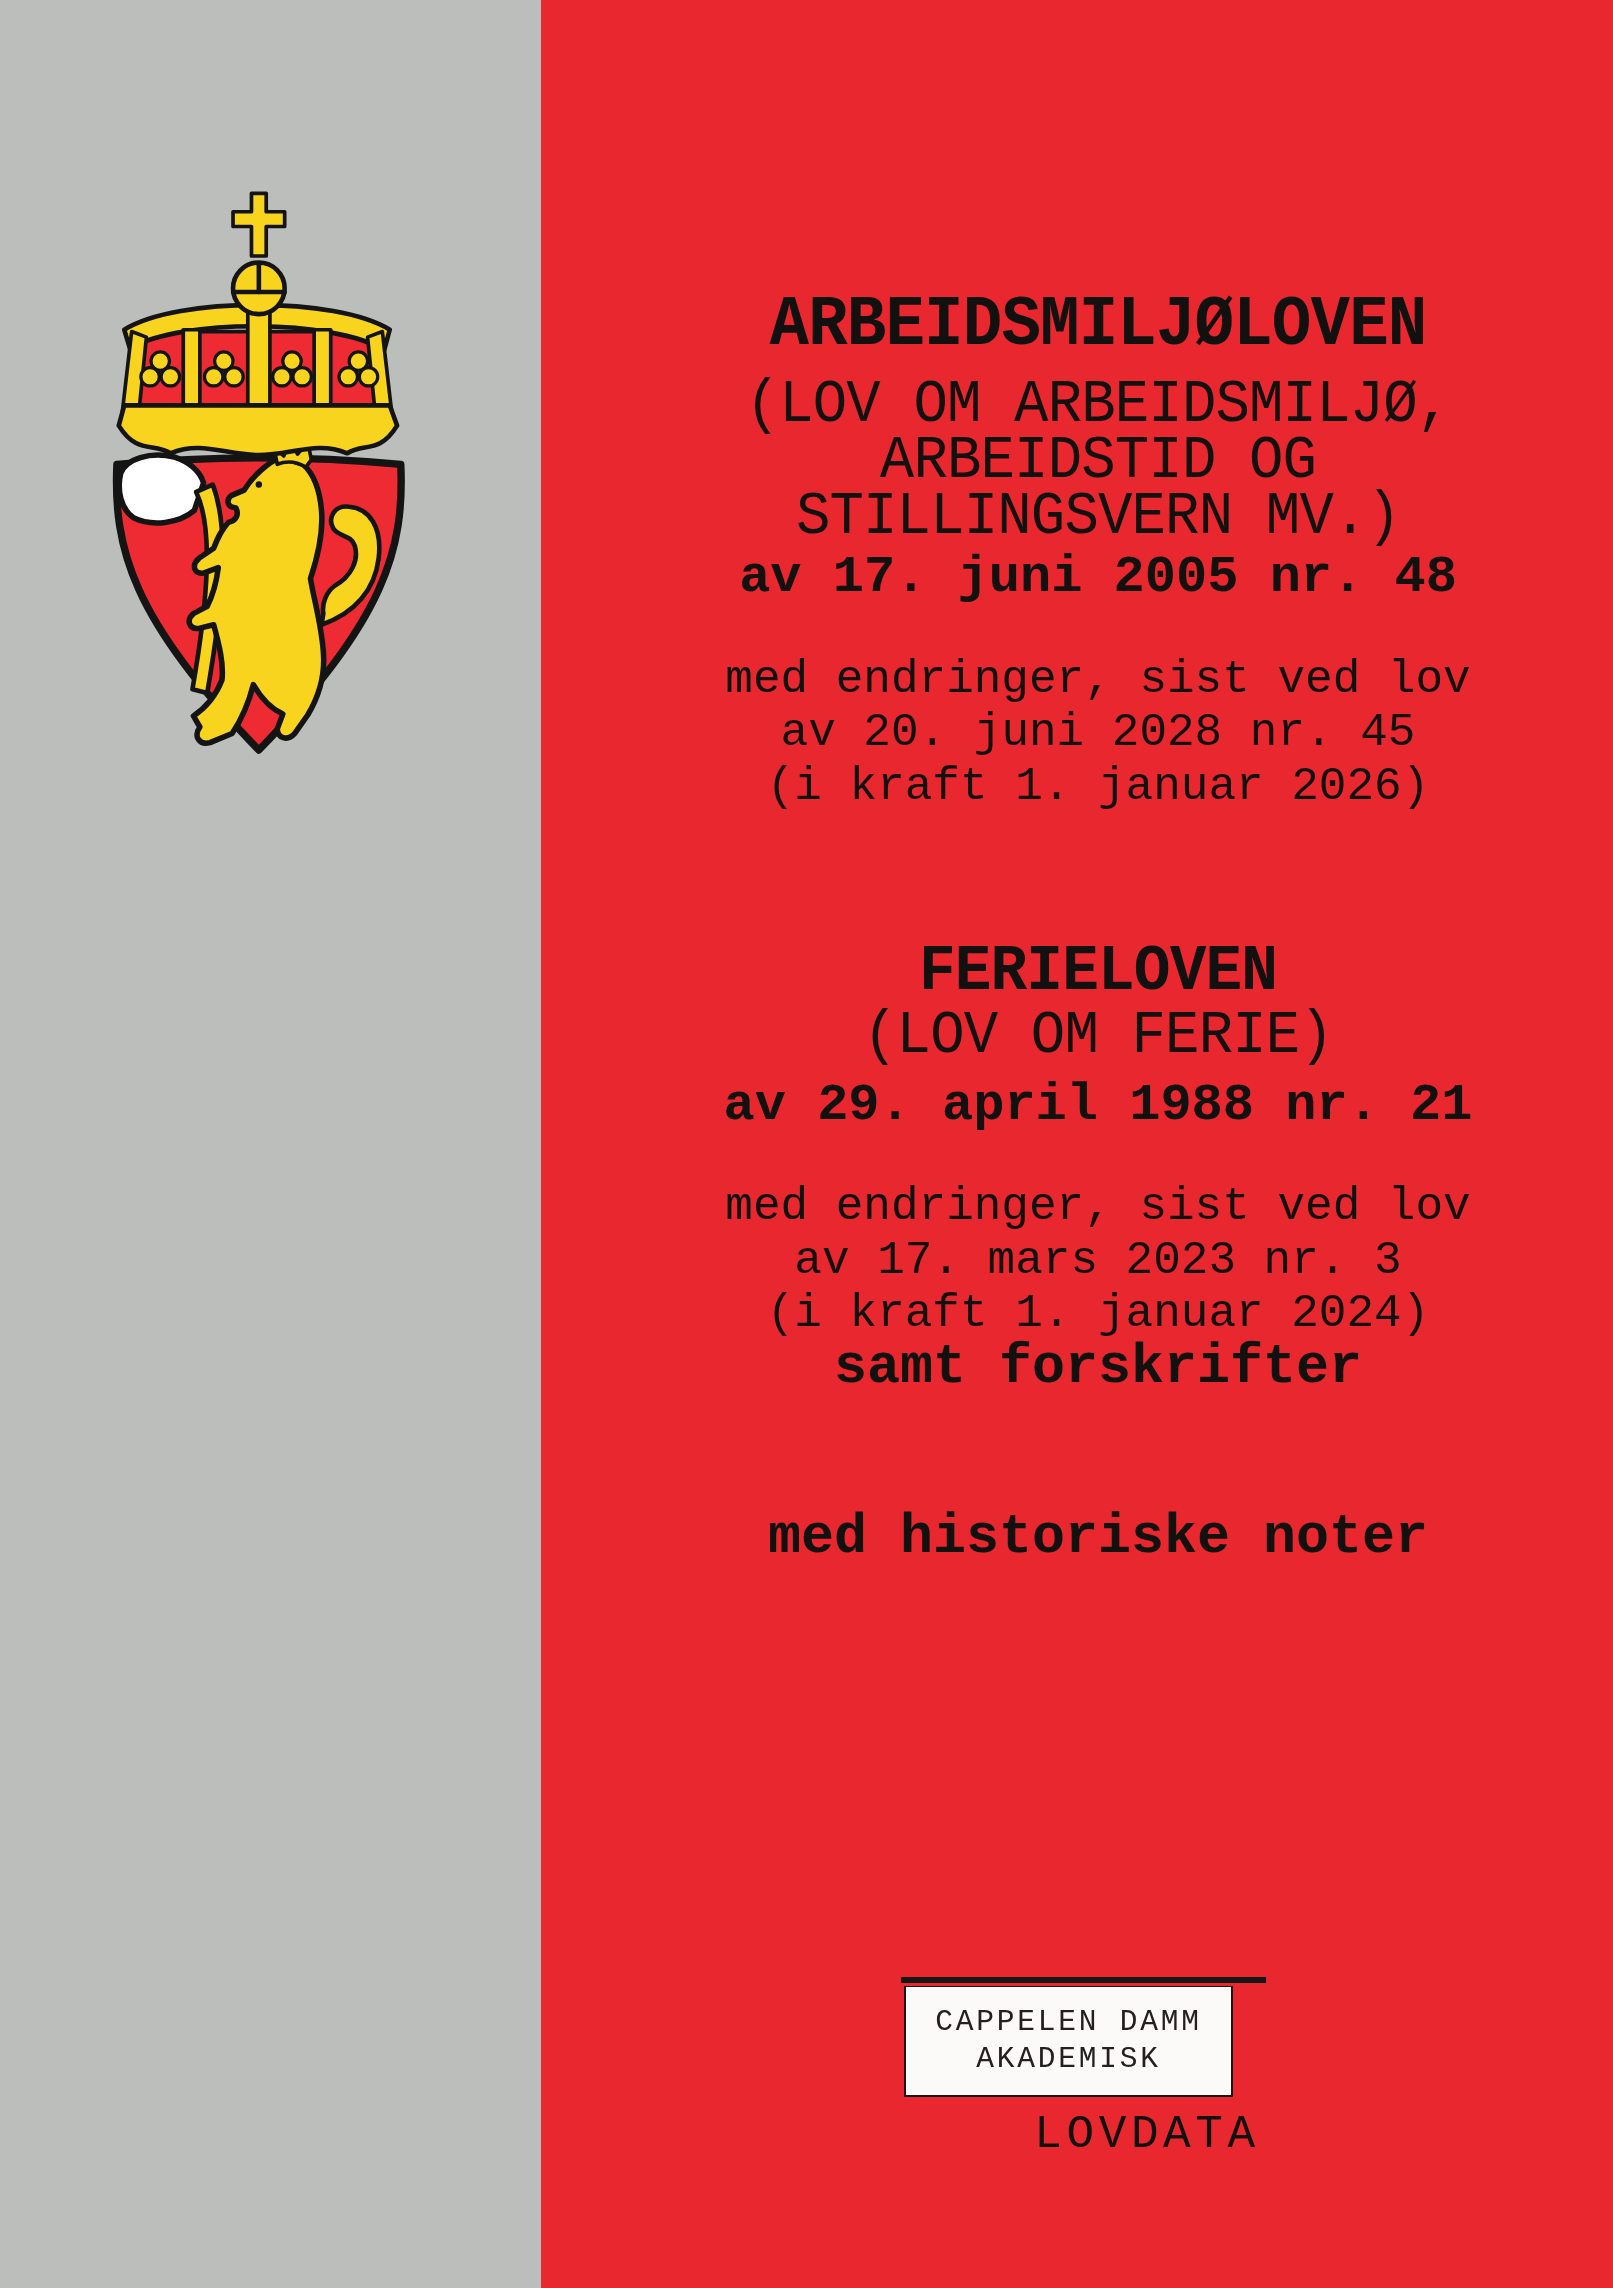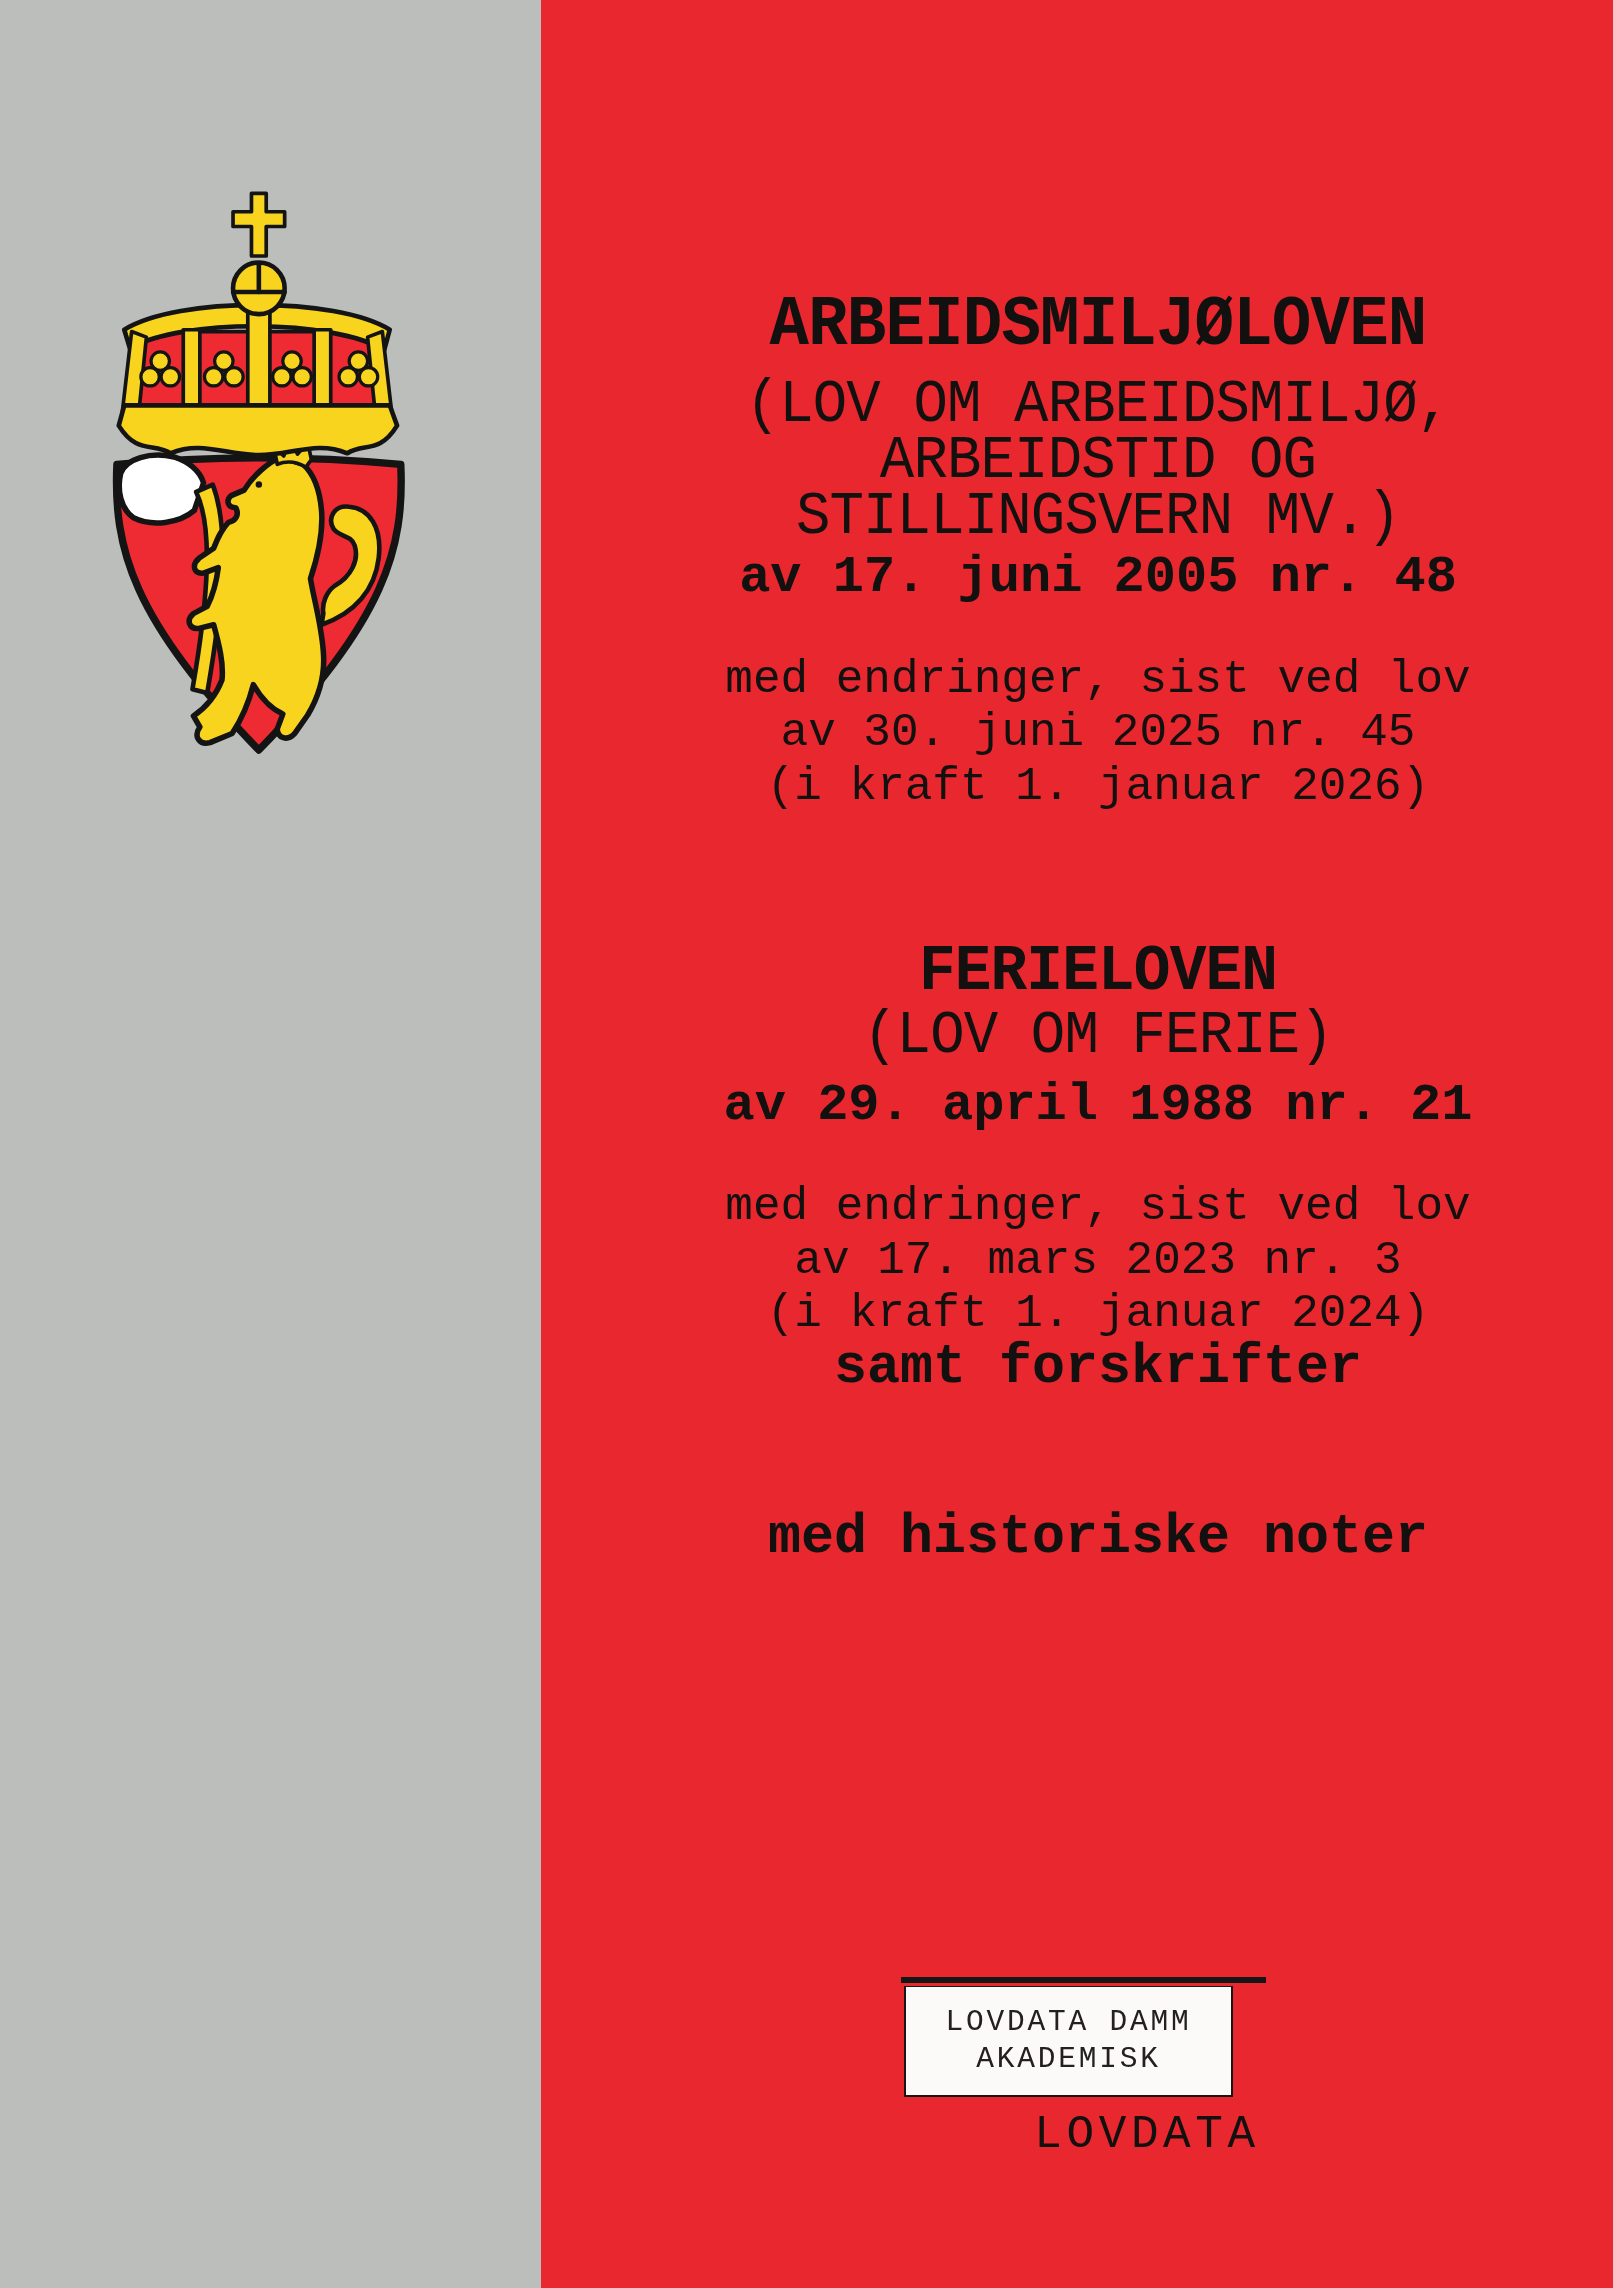--- a/index.html
+++ b/index.html
@@ -87,33 +87,33 @@
       <circle cx="168" cy="318" r="3.5" fill="#141414" stroke="none"></circle>
     </g>
   </svg>
 
   <div class="line t-main condense" style="top:291px">ARBEIDSMILJØLOVEN</div>
   <div class="line t-sub condense" style="top:377px">(LOV OM ARBEIDSMILJØ,</div>
   <div class="line t-sub condense" style="top:433px">ARBEIDSTID OG</div>
   <div class="line t-sub condense" style="top:489px">STILLINGSVERN MV.)</div>
   <div class="line t-date" style="top:552px">av 17. juni 2005 nr. 48</div>
   <div class="line t-amend" style="top:641px">med endringer, sist ved lov</div>
-  <div class="line t-amend" style="top:694px">av 30. juni 2025 nr. 45</div>
+  <div class="line t-amend" style="top:694px">av 20. juni 2028 nr. 45</div>
   <div class="line t-amend" style="top:748px">(i kraft 1. januar 2026)</div>
 
   <div class="line t-main condense" style="top:937px;font-size:65px;">FERIELOVEN</div>
   <div class="line t-sub condense" style="top:1008px">(LOV OM FERIE)</div>
   <div class="line t-date" style="top:1080px">av 29. april 1988 nr. 21</div>
   <div class="line t-amend" style="top:1168px">med endringer, sist ved lov</div>
   <div class="line t-amend" style="top:1222px">av 17. mars 2023 nr. 3</div>
   <div class="line t-amend" style="top:1275px">(i kraft 1. januar 2024)</div>
   <div class="line t-bold-mid" style="top:1510px">med historiske noter</div>
 
   <div class="line t-bold-mid" style="top:1340px">samt forskrifter</div>
 
   <div class="pub-rule"></div>
   <div class="pub-box">
-    <div class="pub-name">LOVDATA DAMM</div>
+    <div class="pub-name">CAPPELEN DAMM</div>
     <div class="pub-name">AKADEMISK</div>
   </div>
   <div class="lovdata">LOVDATA</div>
 </div>
 
 
 </body></html>

